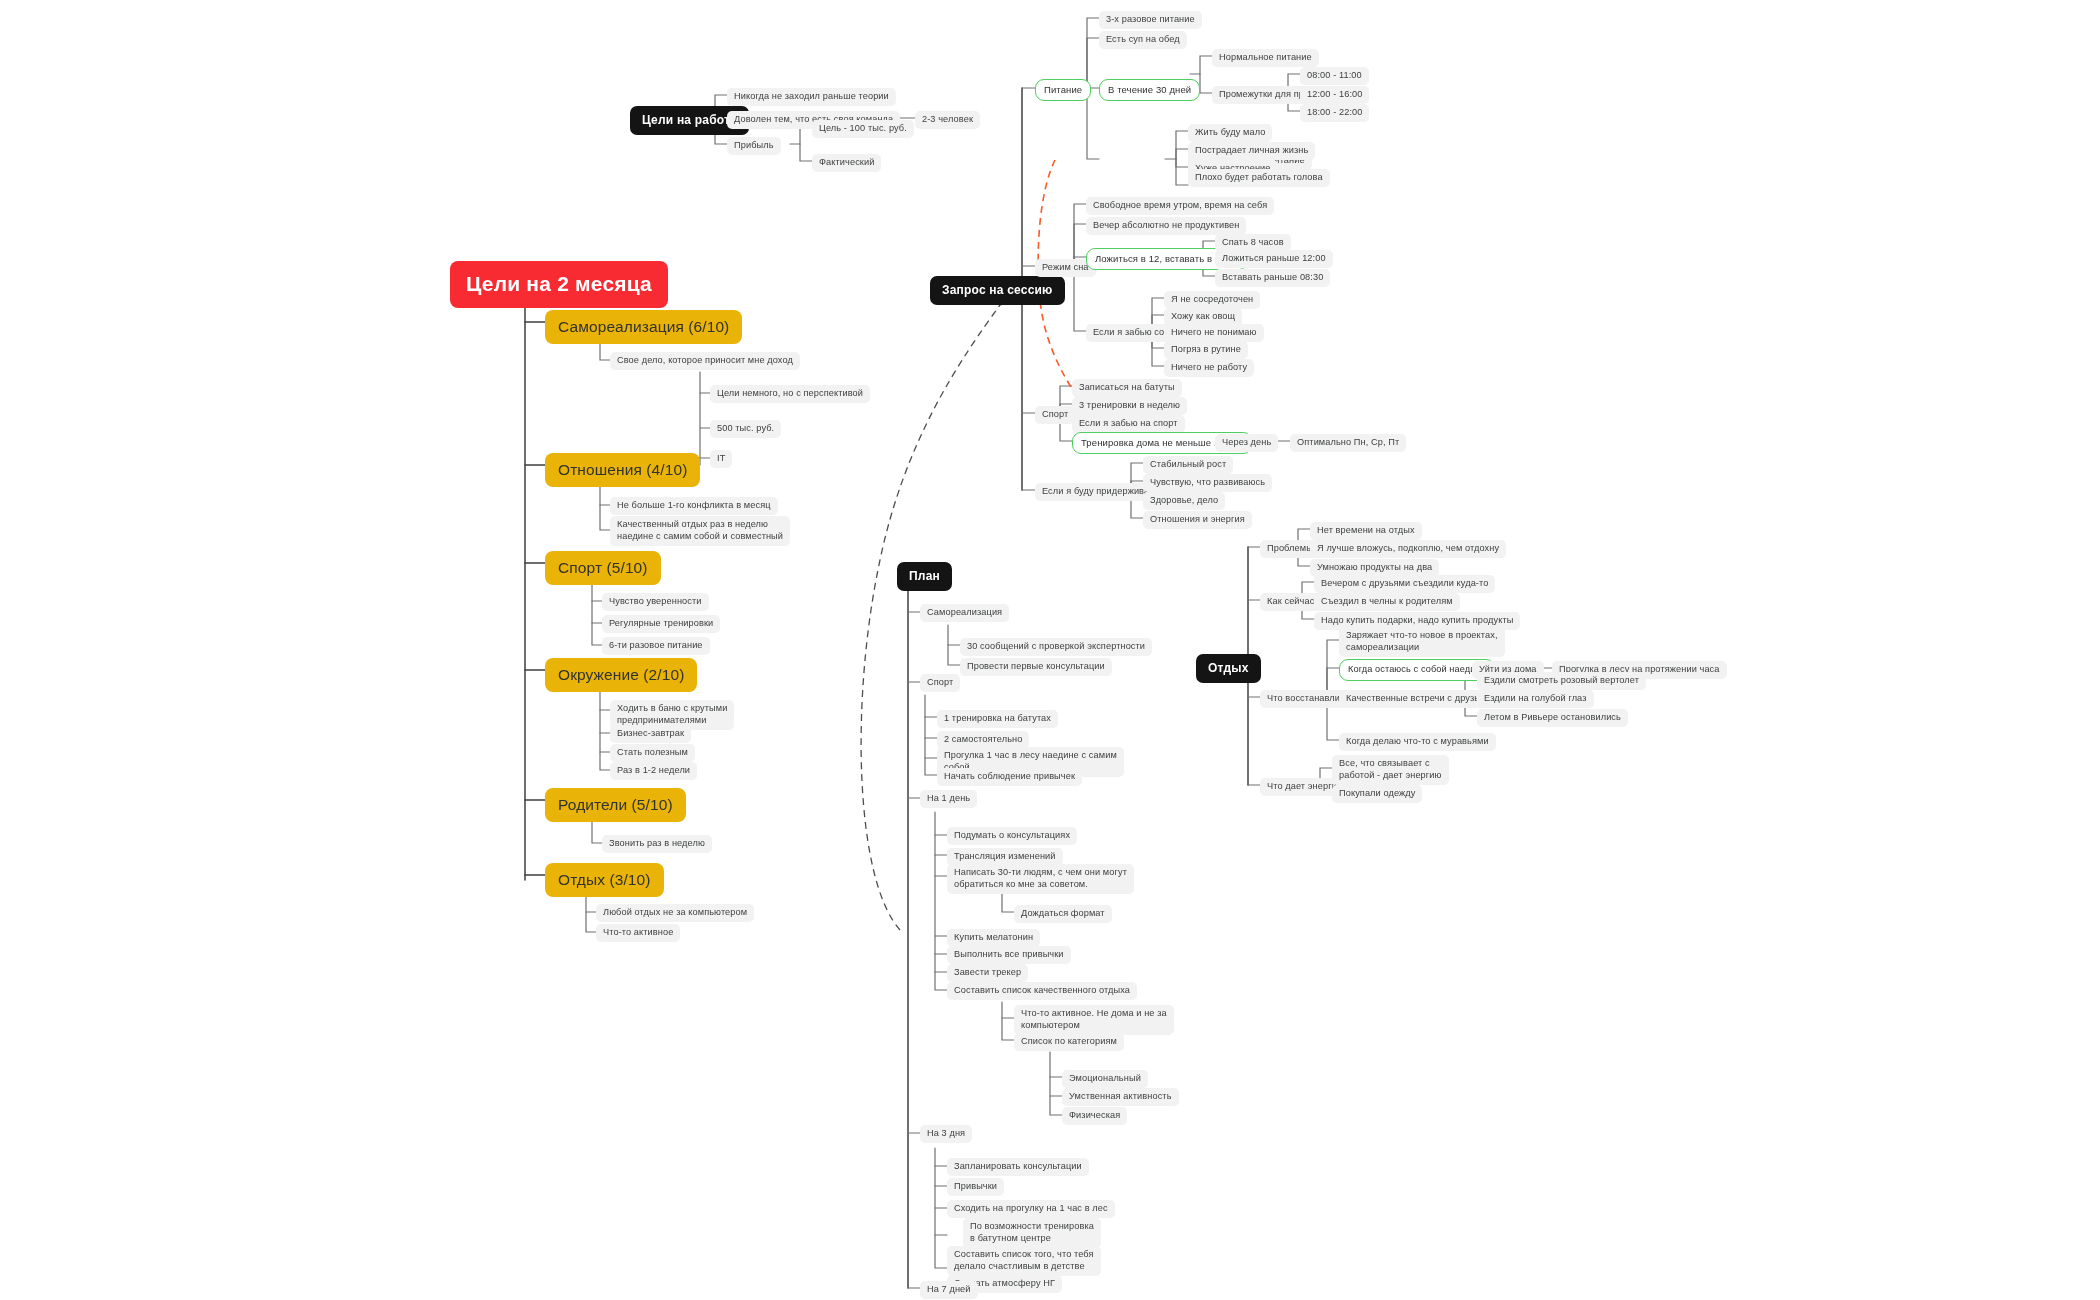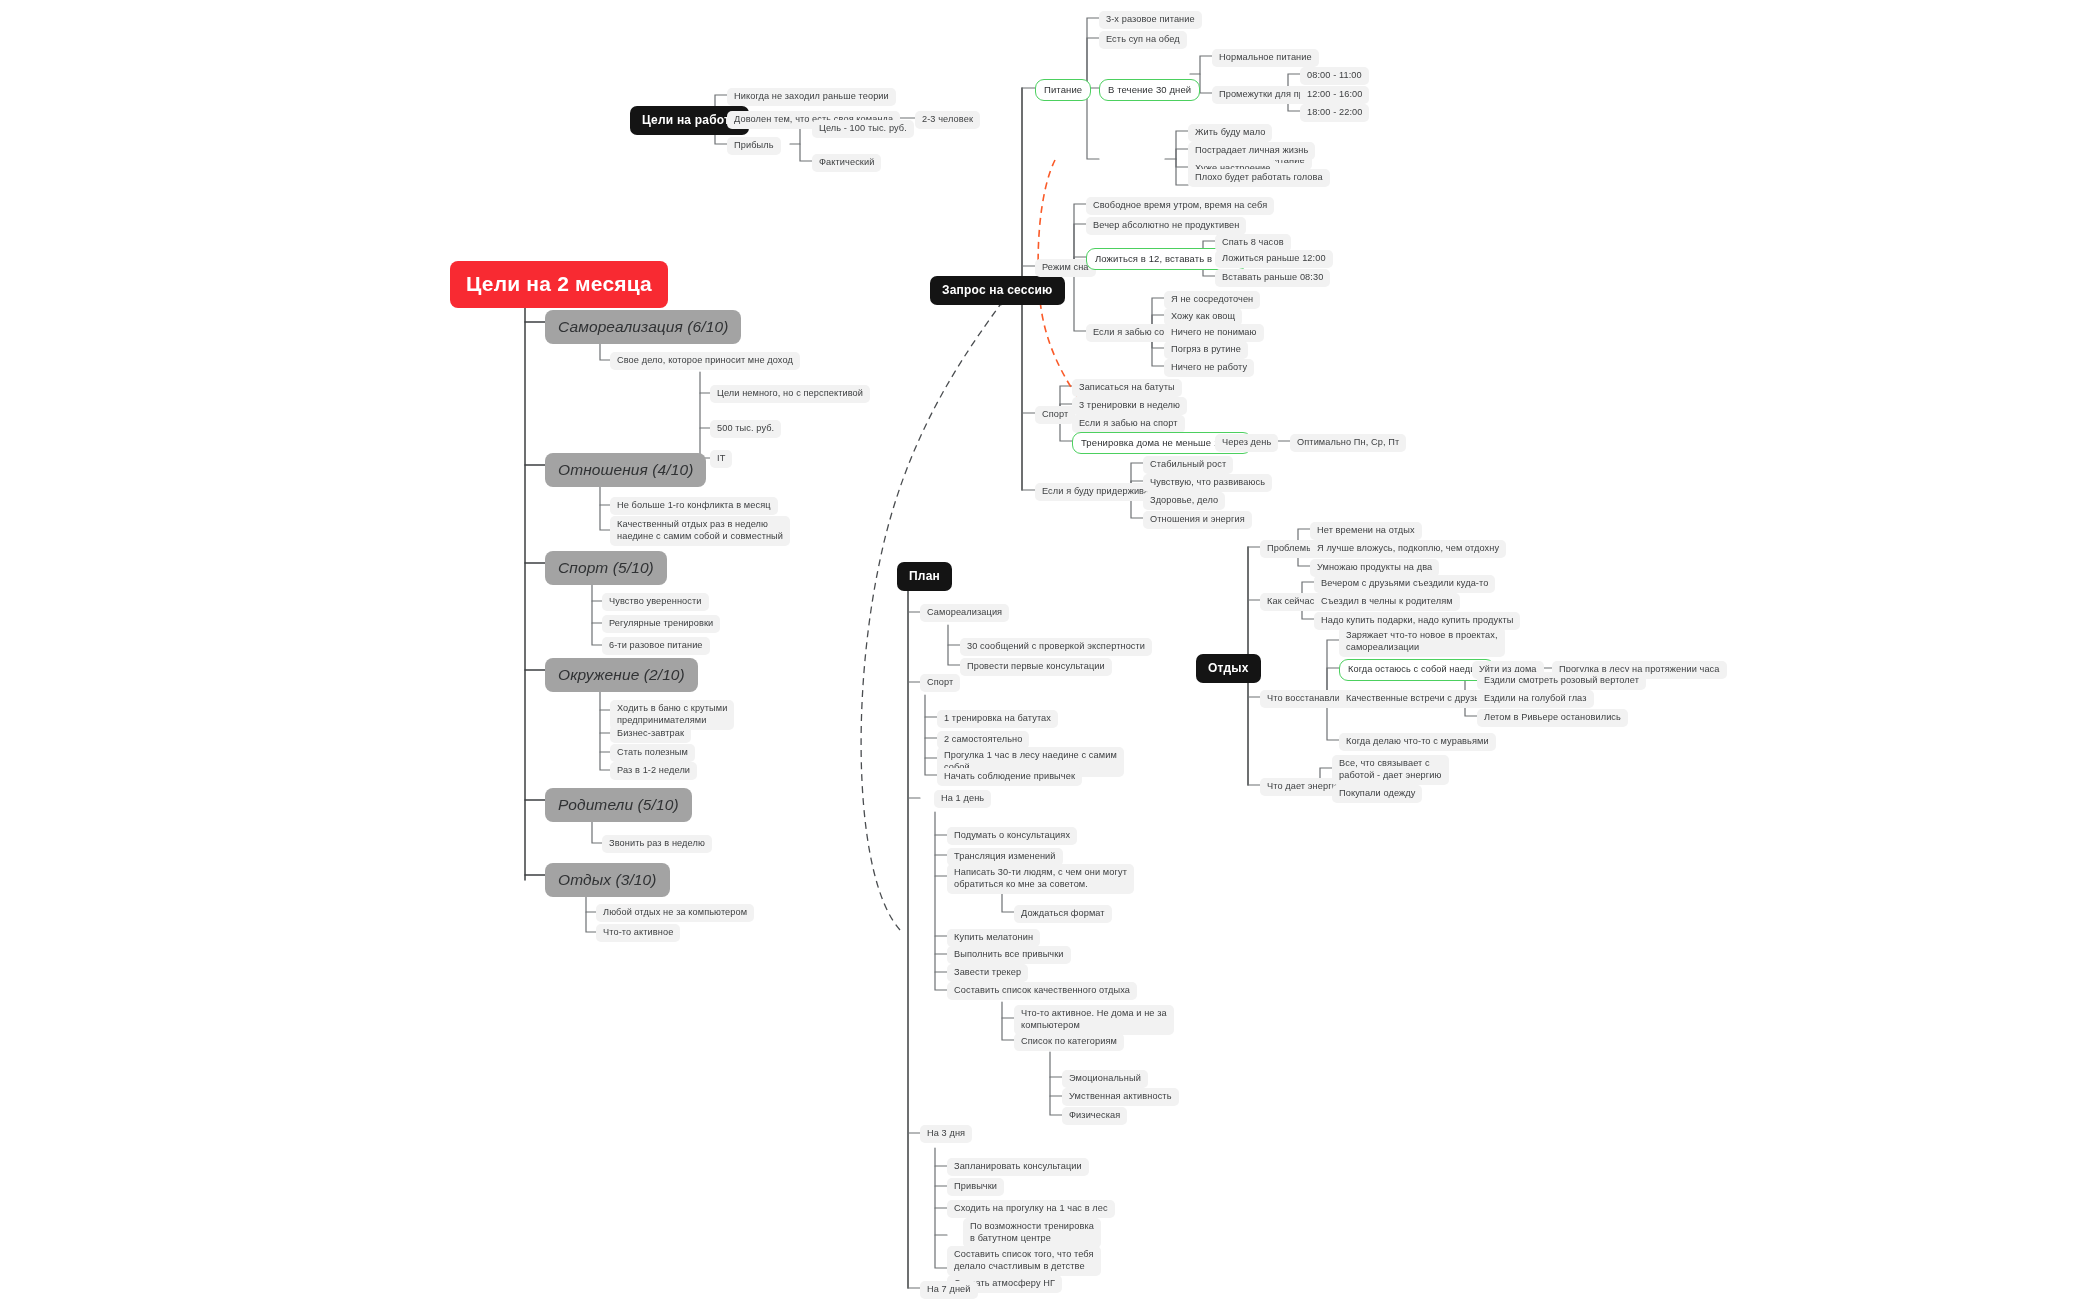--- a/index.html
+++ b/index.html
@@ -28,22 +28,22 @@
   
   .t-root{
     background:#f82a32;color:#ffffff;font-weight:bold;font-size:21px;
     padding:10px 16px;border-radius:8px;letter-spacing:.2px;
   }
   .t-dark{
     background:#141414;color:#ffffff;font-weight:bold;font-size:12px;
     padding:7px 12px;border-radius:7px;letter-spacing:.2px;
   }
   .t-big{
-    background:#a3a3a3;color:#303234;font-size:15.5px;
-    padding:7px 13px;border-radius:8px;letter-spacing:.1px;font-style:italic;
+    background:#eab308;color:#303234;font-size:15.5px;
+    padding:7px 13px;border-radius:8px;letter-spacing:.1px;
   }
   .t-sm{
     background:#f2f2f2;color:#3e4042;font-size:9.2px;
     padding:3px 7px;border-radius:5px;
   }
   .hl{
     background:#ffffff;border:1.4px solid #4cd05f;border-radius:9px;
     padding:4px 8px;
   }
 </style>
@@ -326,21 +326,21 @@
   <div class="node t-sm" style="left:960px;top:638px;">30 сообщений с проверкой экспертности</div>
   <div class="node t-sm" style="left:960px;top:658px;">Провести первые консультации</div>
 
   <div class="node t-sm" style="left:920px;top:674px;">Спорт</div>
   <div class="node t-sm" style="left:937px;top:710px;">1 тренировка на батутах</div>
   <div class="node t-sm" style="left:937px;top:731px;">2 самостоятельно</div>
   <div class="node t-sm" style="left:937px;top:747px;">Прогулка 1 час в лесу наедине с самим
 собой</div>
   <div class="node t-sm" style="left:937px;top:768px;">Начать соблюдение привычек</div>
 
-  <div class="node t-sm" style="left:920px;top:790px;margin-left:14px;">На 1 день</div>
+  <div class="node t-sm" style="left:920px;top:790px;">На 1 день</div>
   <div class="node t-sm" style="left:947px;top:827px;">Подумать о консультациях</div>
   <div class="node t-sm" style="left:947px;top:848px;">Трансляция изменений</div>
   <div class="node t-sm" style="left:947px;top:864px;">Написать 30-ти людям, с чем они могут
 обратиться ко мне за советом.</div>
   <div class="node t-sm" style="left:1014px;top:905px;">Дождаться формат</div>
   <div class="node t-sm" style="left:947px;top:929px;">Купить мелатонин</div>
   <div class="node t-sm" style="left:947px;top:946px;">Выполнить все привычки</div>
   <div class="node t-sm" style="left:947px;top:964px;">Завести трекер</div>
   <div class="node t-sm" style="left:947px;top:982px;">Составить список качественного отдыха</div>
   <div class="node t-sm" style="left:1014px;top:1005px;">Что-то активное. Не дома и не за

